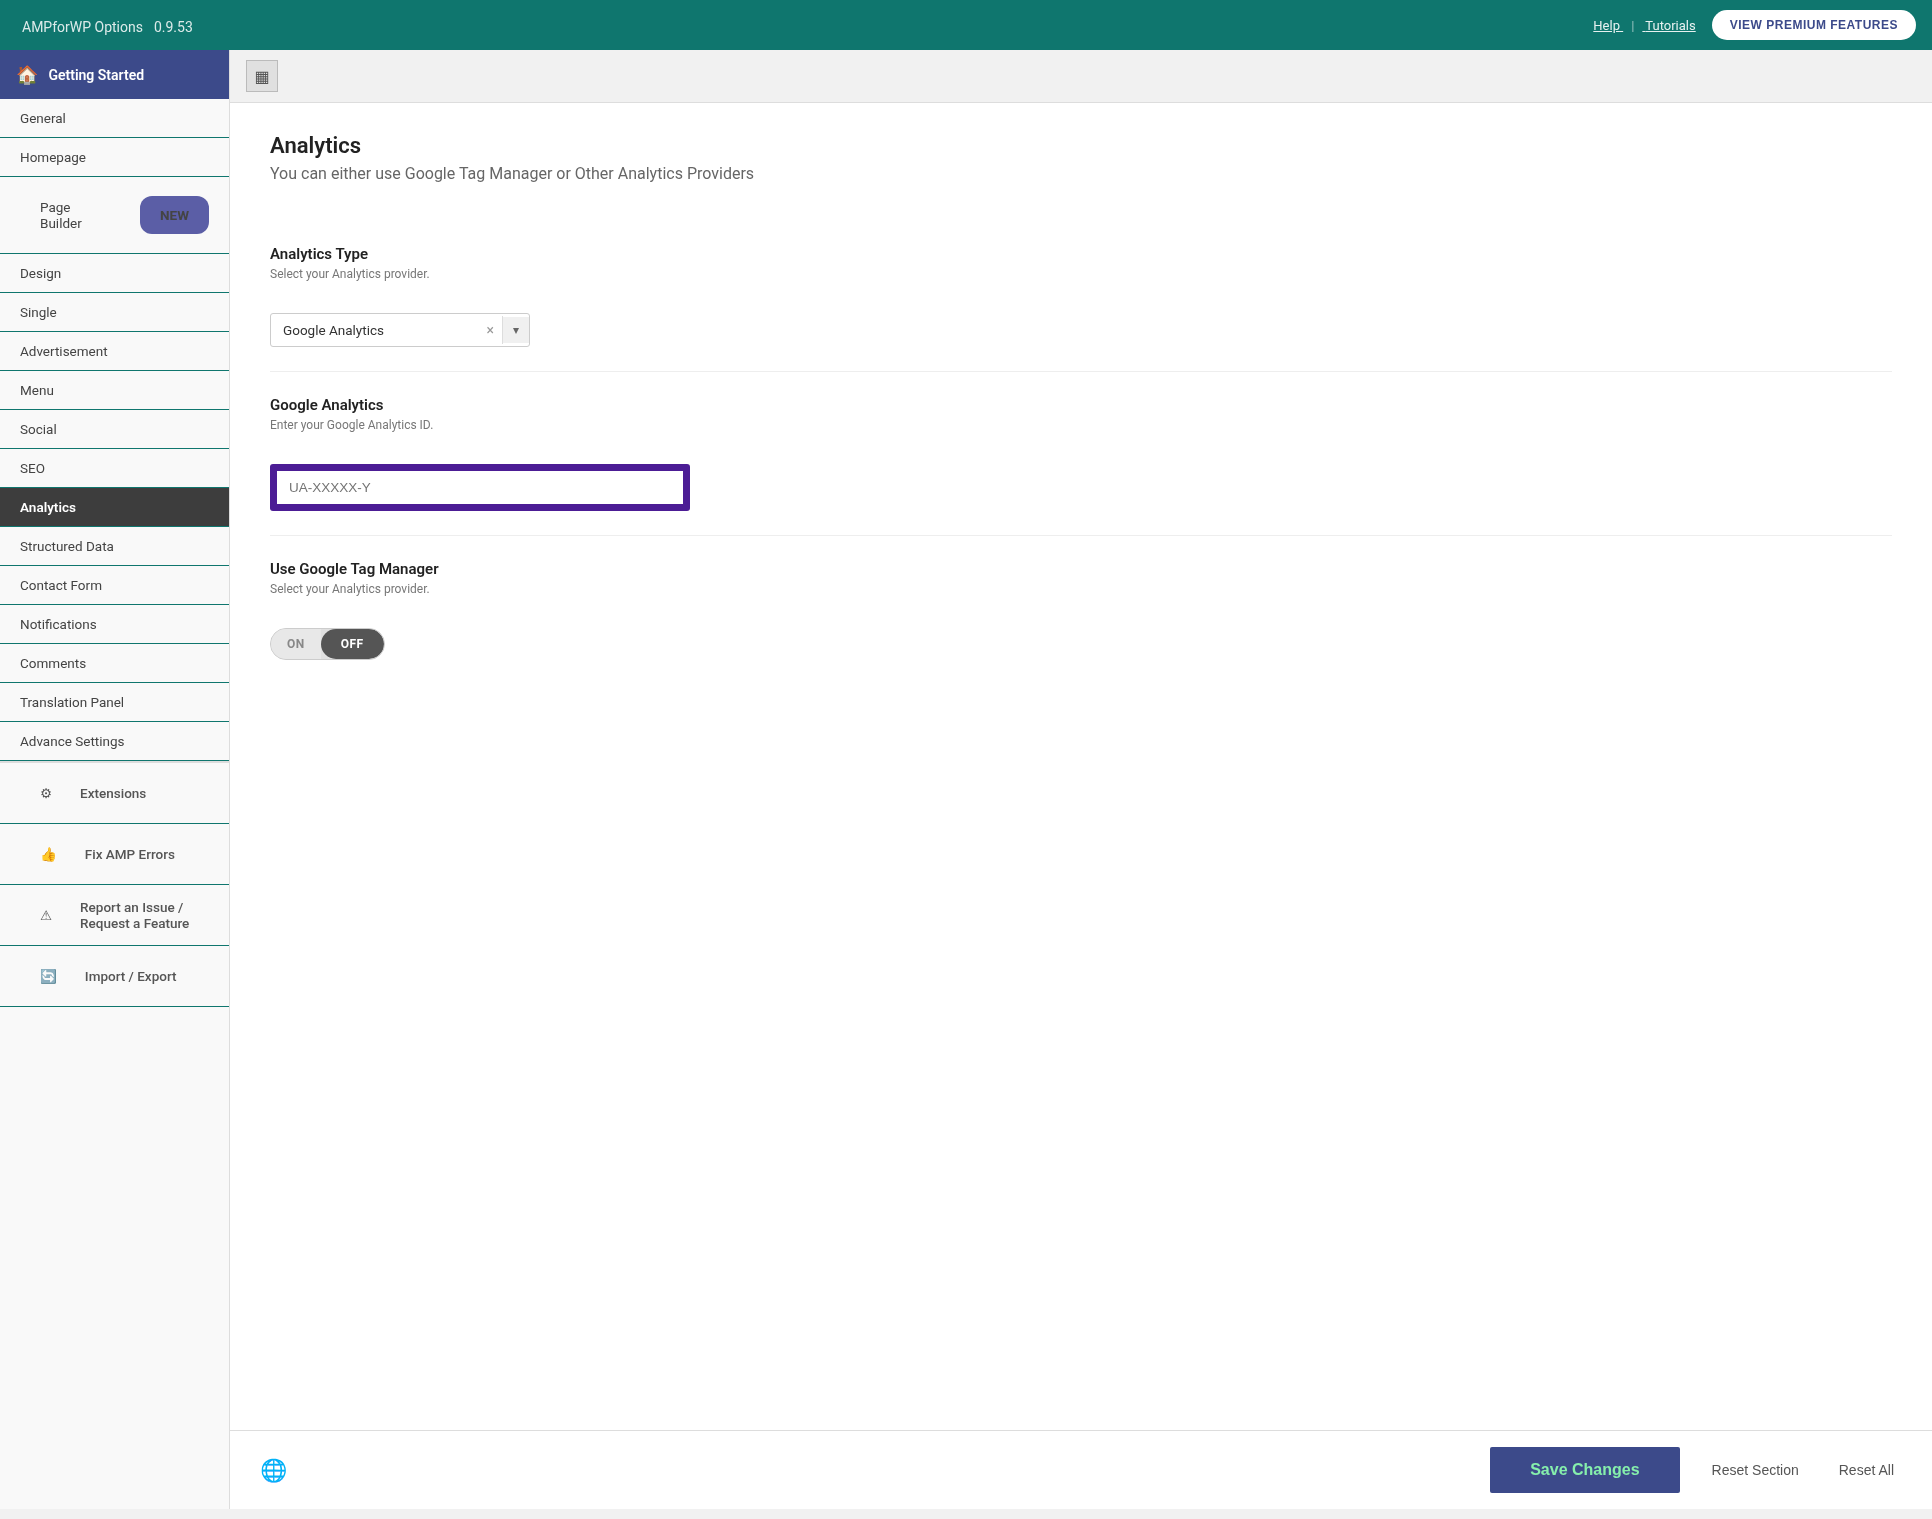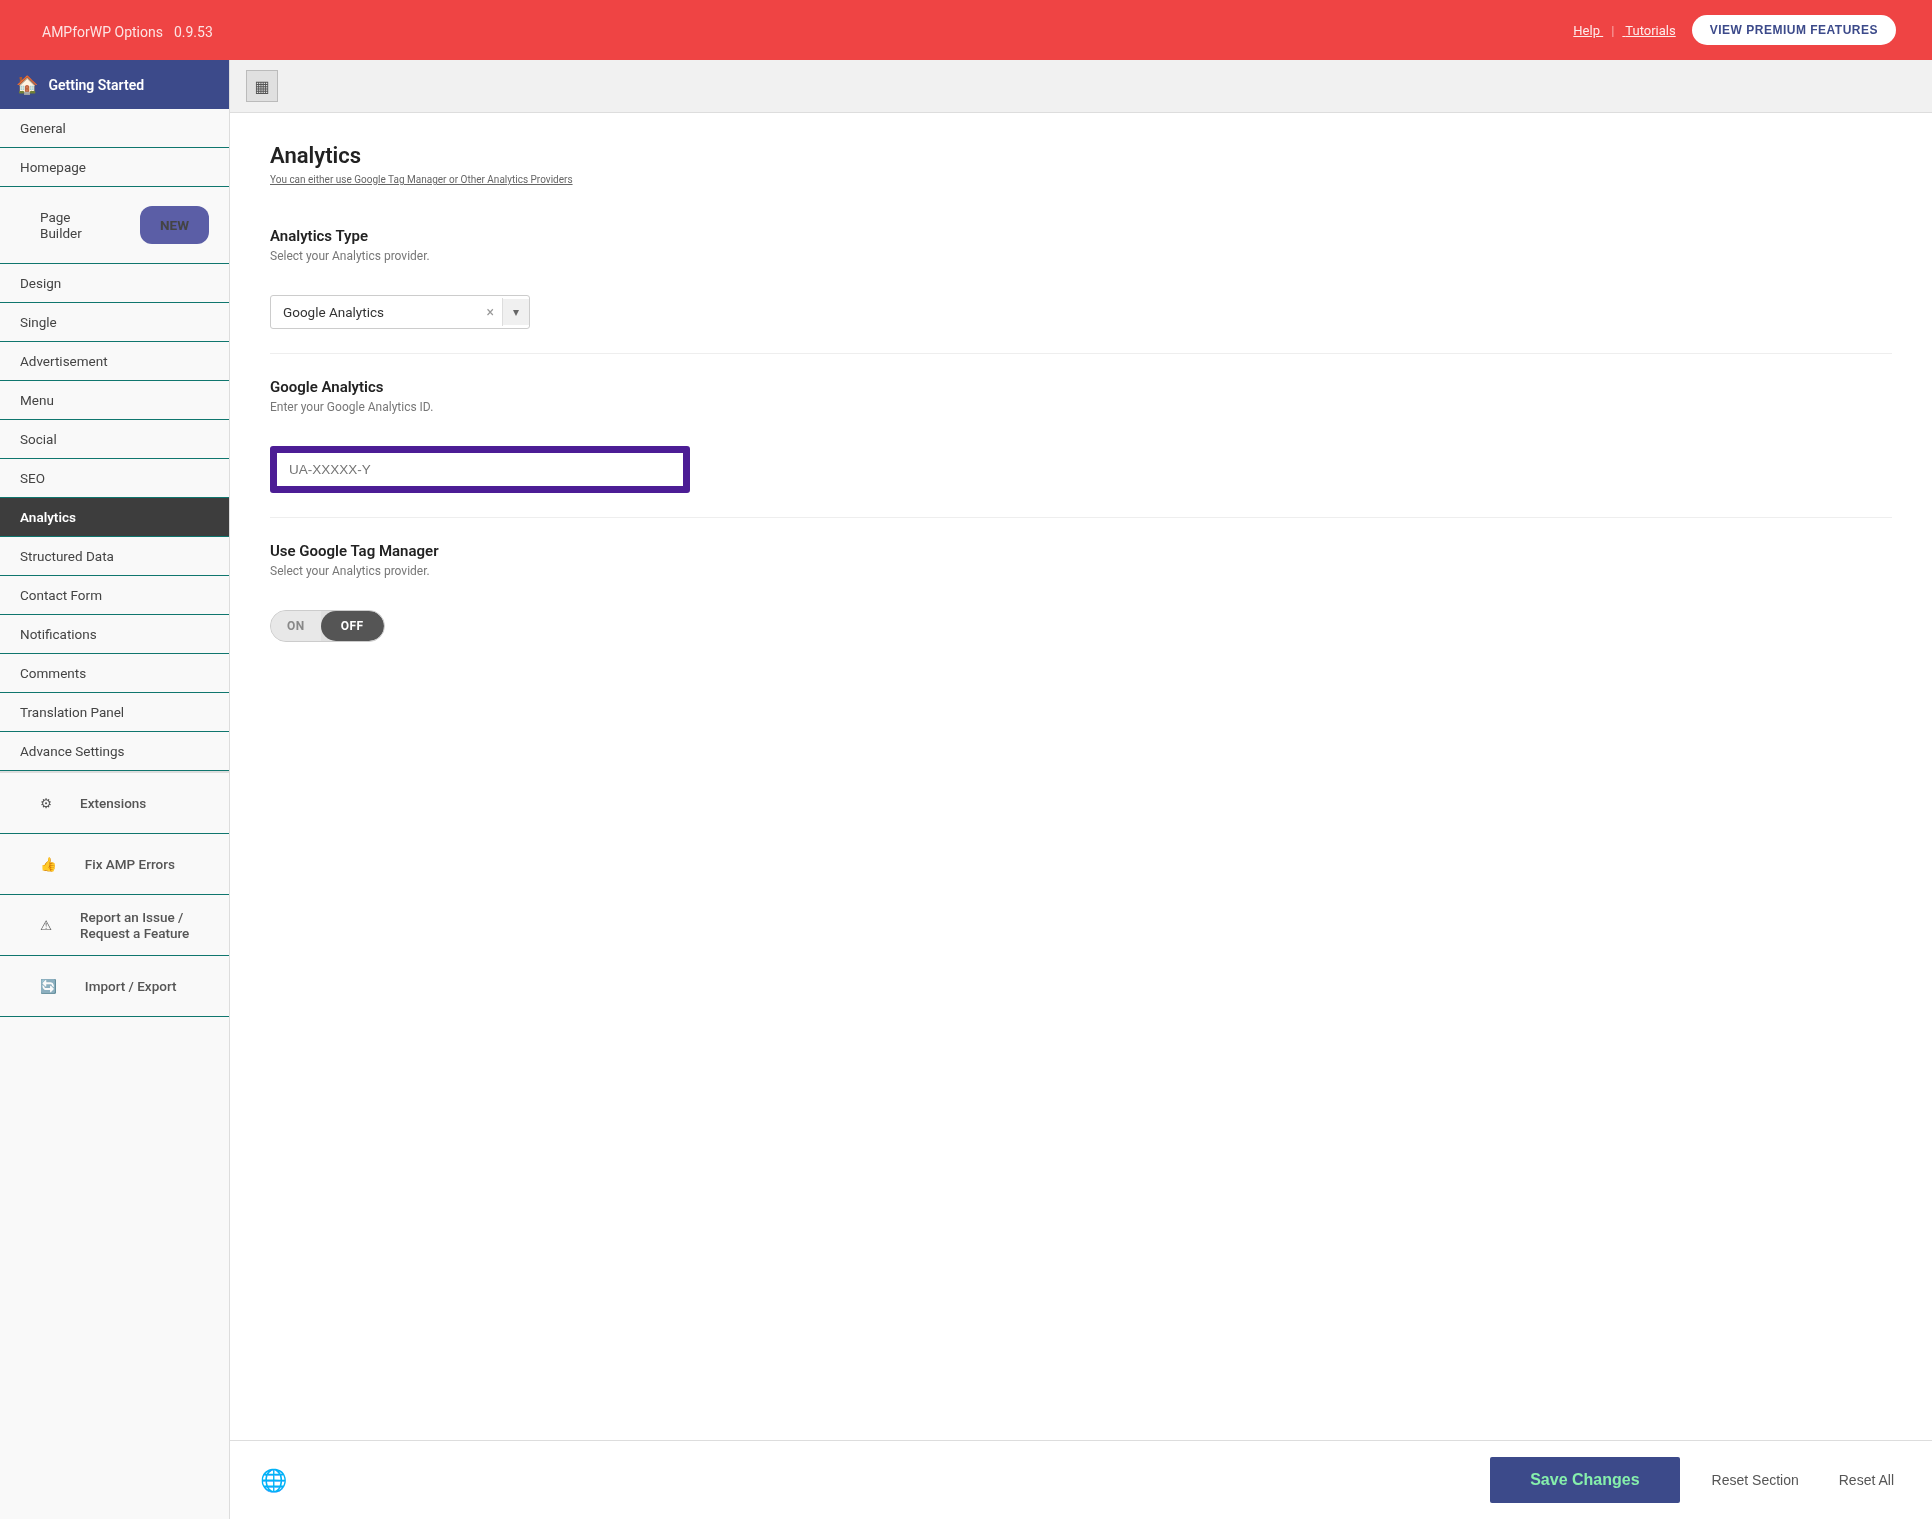--- a/index.html
+++ b/index.html
@@ -1,26 +1,26 @@
 <!DOCTYPE html>
 <html><head>
   <meta charset="utf-8">
   <style>
     * { box-sizing: border-box; margin: 0; padding: 0; }
     body { font-family: -apple-system, BlinkMacSystemFont, "Segoe UI", Roboto, sans-serif; background: #f1f1f1; font-size: 14px; color: #333; }
 
     
     .header {
-      background: #ef4444;
+      background: #0f766e;
       color: white;
       display: flex;
       align-items: center;
       justify-content: space-between;
-      padding: 0 36px;
-      height: 60px;
+      padding: 0 16px;
+      height: 50px;
     }
     .header-title {
       font-size: 20px;
       font-weight: 600;
       color: white;
     }
     .header-title span {
       font-weight: 400;
       font-size: 14px;
       opacity: 0.85;
@@ -156,23 +156,22 @@
 
     
     .section-title {
       font-size: 22px;
       font-weight: 600;
       color: #222;
       margin-bottom: 6px;
     }
     .section-desc {
       color: #666;
-      font-size: 10px;
-      margin-bottom: 18px;
-      text-decoration: underline;
+      font-size: 16px;
+      margin-bottom: 38px;
     }
     .settings-row {
       display: flex;
       align-items: flex-start;
       padding: 24px 0;
       border-bottom: 1px solid #eee;
       gap: 32px;
       flex-direction: column;
     }
     .settings-row:last-child {

